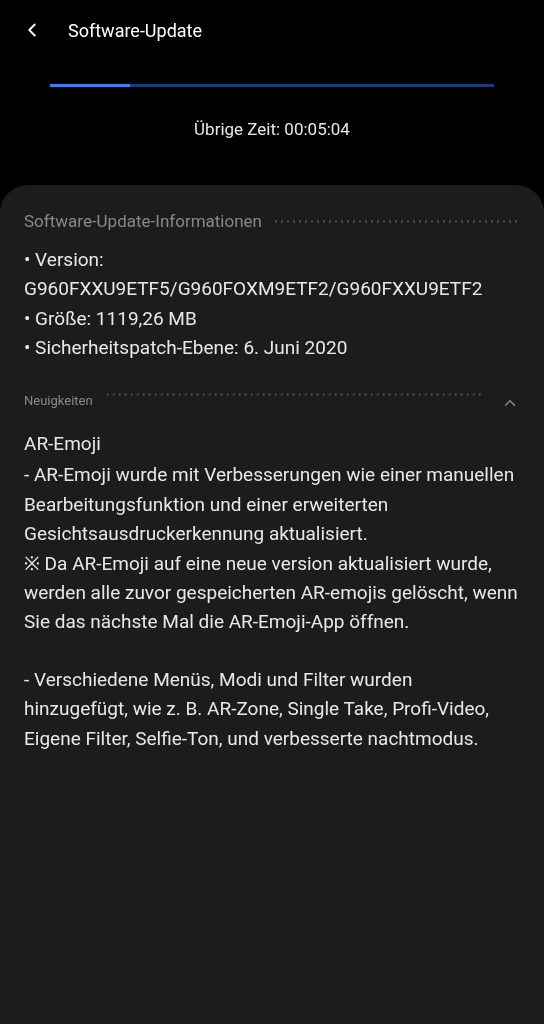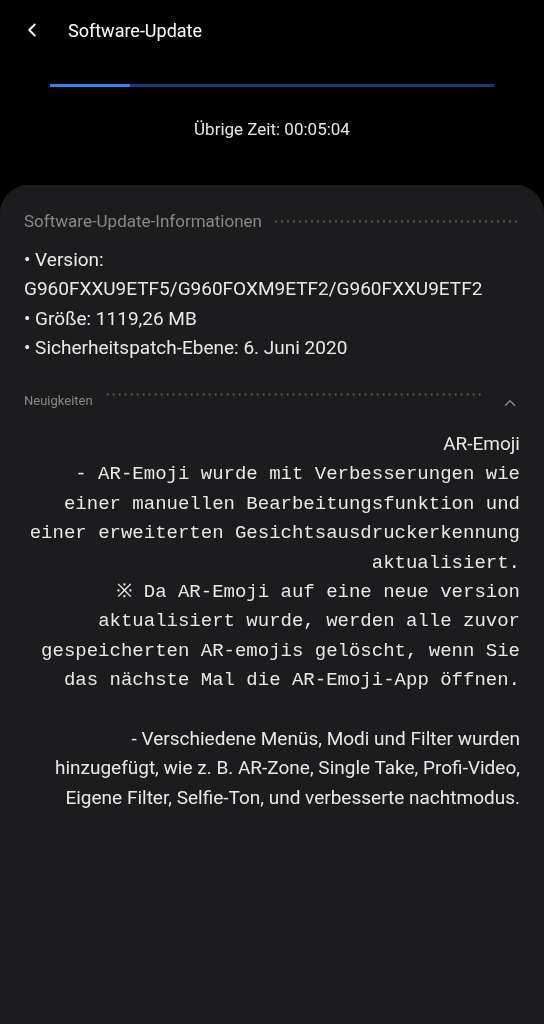--- a/index.html
+++ b/index.html
@@ -115,21 +115,20 @@
       height: 20px;
       display: flex;
       align-items: center;
       justify-content: center;
       color: #888;
     }
     .news-section {
       font-size: 19px;
       line-height: 1.55;
       color: #e8e8e8;
-      text-align: right;
     }
     .news-title {
       margin-bottom: 2px;
     }
     .news-body {
       margin-bottom: 28px;
     }
   </style>
 </head>
 <body>
@@ -167,18 +166,18 @@
     <span class="dots"></span>
     <span class="chevron">
       <svg width="18" height="18" viewBox="0 0 24 24" fill="none" stroke="#888" stroke-width="2" stroke-linecap="round" stroke-linejoin="round">
           <polyline points="18 15 12 9 6 15"></polyline>
         </svg>
     </span>
   </div>
 
   <div class="news-section">
     <div class="news-title">AR-Emoji</div>
-    <div class="news-body" style="white-space: pre-line; font-family: Liberation Mono, monospace;">- AR-Emoji wurde mit Verbesserungen wie einer manuellen Bearbeitungsfunktion und einer erweiterten Gesichtsausdruckerkennung aktualisiert.
+    <div class="news-body" style="white-space: pre-line;">- AR-Emoji wurde mit Verbesserungen wie einer manuellen Bearbeitungsfunktion und einer erweiterten Gesichtsausdruckerkennung aktualisiert.
 ※ Da AR-Emoji auf eine neue version aktualisiert wurde, werden alle zuvor gespeicherten AR-emojis gelöscht, wenn Sie das nächste Mal die AR-Emoji-App öffnen.</div>
 
     <div class="news-body">- Verschiedene Menüs, Modi und Filter wurden hinzugefügt, wie z. B. AR-Zone, Single Take, Profi-Video, Eigene Filter, Selfie-Ton, und verbesserte nachtmodus.</div>
   </div>
 </div>
 
 </body></html>

